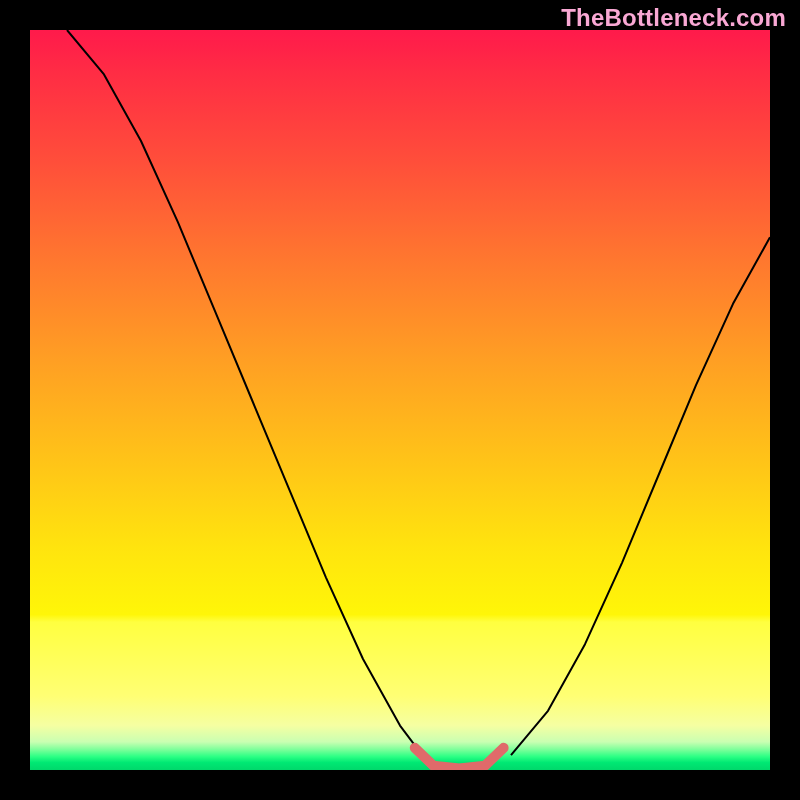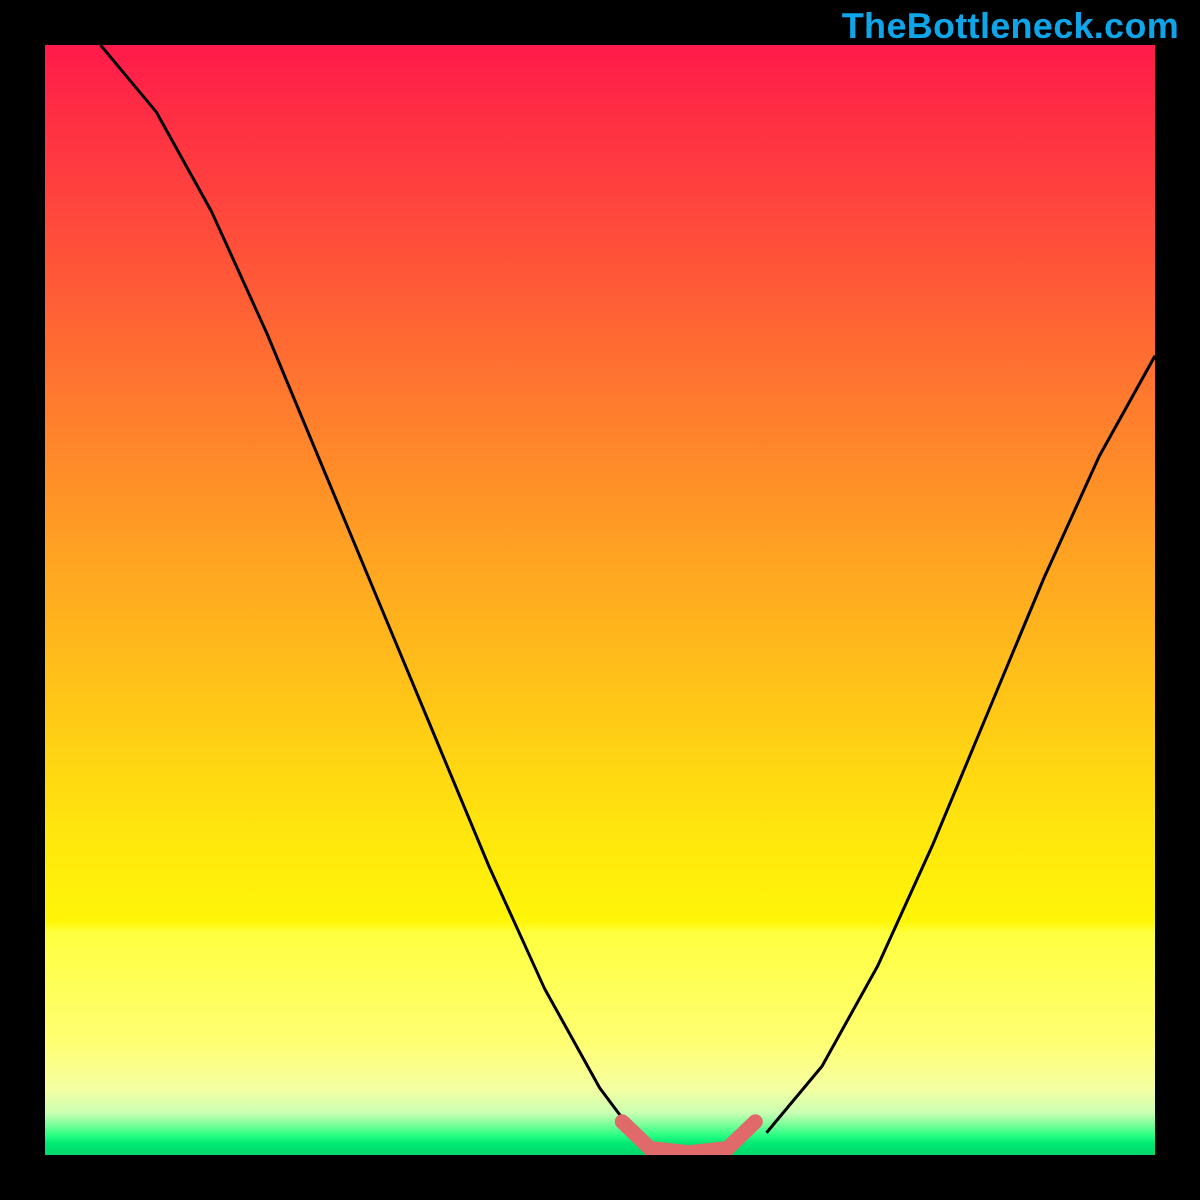--- a/index.html
+++ b/index.html
@@ -10,21 +10,21 @@
     height: 800px;
     background: #000;
   }
   .watermark {
     position: absolute;
     top: 4px;
     right: 14px;
     font-family: Arial, Helvetica, sans-serif;
     font-size: 24px;
     font-weight: 600;
-    color: #0ea5e9;
+    color: #f9a8d4;
     letter-spacing: 0.2px;
     z-index: 10;
   }
   .plot {
     position: absolute;
     left: 30px;
     top: 30px;
     width: 740px;
     height: 740px;
     overflow: hidden;

